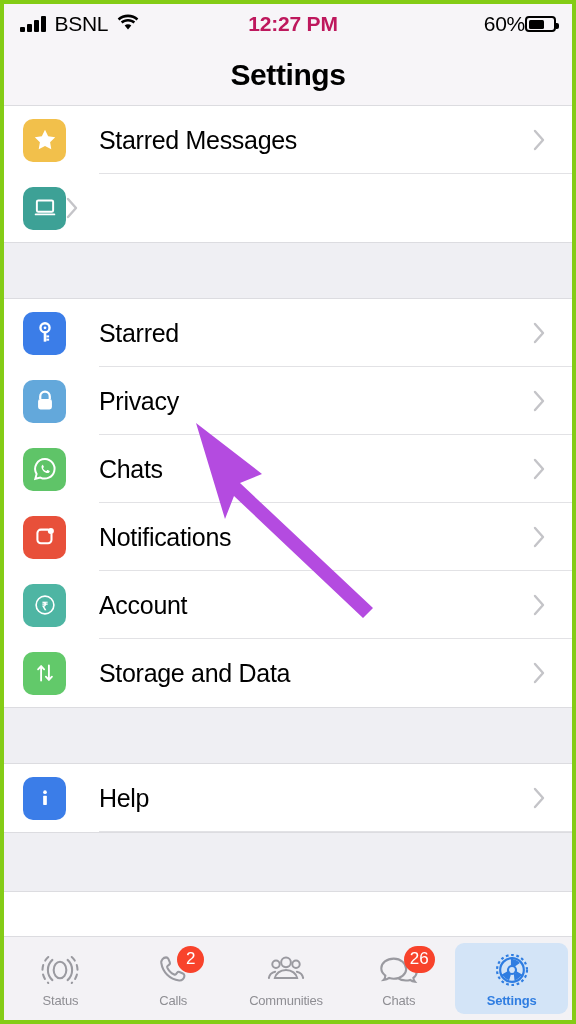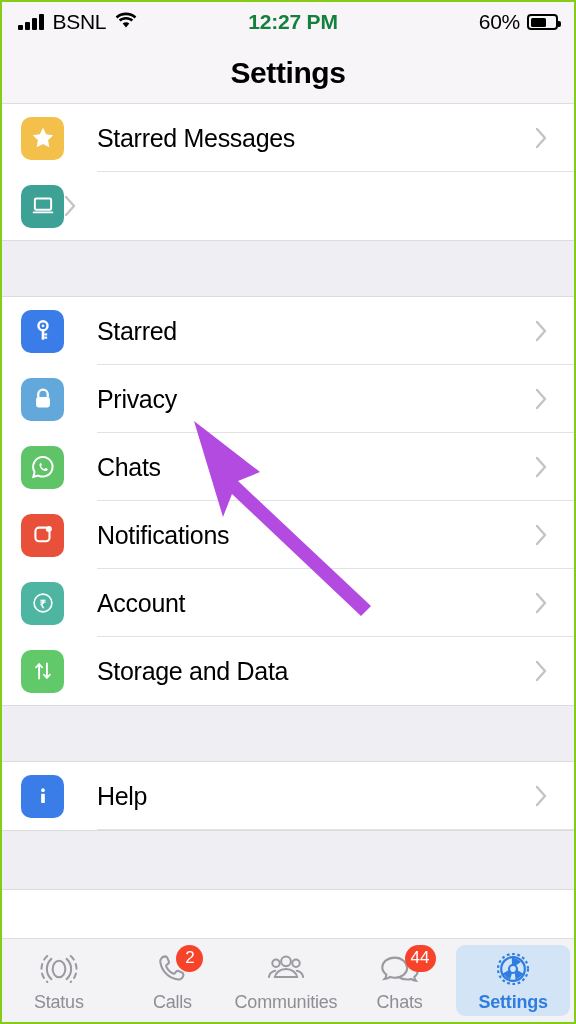--- a/index.html
+++ b/index.html
@@ -6,41 +6,41 @@
   html, body {
     width: 576px; height: 1024px;
     background: #ffffff;
     font-family: "Liberation Sans", sans-serif;
     overflow: hidden;
   }
   #screen {
     position: relative;
     width: 576px; height: 1024px;
     background: #ffffff;
-    border: 2px solid #84cc16;
+    border: 4px solid #84cc16;
     overflow: hidden;
   }
 
   
   .statusbar {
     position: relative;
     height: 40px;
     background: #f7f5f8;
     display: flex; align-items: center;
     padding: 0 16px;
   }
   .sb-left { display: flex; align-items: center; gap: 9px; flex: 1; }
   .sb-center {
     position: absolute; left: 10px; right: 0;
     text-align: center;
-    font-size: 21px; font-weight: bold; color: #15803d;
+    font-size: 21px; font-weight: bold; color: #be185d;
     letter-spacing: -0.2px;
   }
   .sb-right {
-    display: flex; align-items: center; gap: 7px;
+    display: flex; align-items: center; 
     margin-left: auto; position: relative; z-index: 2;
   }
   .carrier { font-size: 21px; color: #000; letter-spacing: -0.3px; }
   .bat-pct { font-size: 21px; color: #000; letter-spacing: -0.3px; }
   .signal { display: flex; align-items: flex-end; gap: 2.5px; height: 16px; }
   .signal i { display: block; width: 4.5px; background: #000; border-radius: 1px; }
   .signal i:nth-child(1) { height: 5px; }
   .signal i:nth-child(2) { height: 8px; }
   .signal i:nth-child(3) { height: 12px; }
   .signal i:nth-child(4) { height: 16px; }
@@ -100,21 +100,21 @@
     height: 84px; background: #f3f2f5;
     border-top: 1px solid #dcdce0;
     display: flex; align-items: stretch;
   }
   .tab {
     flex: 1; display: flex; flex-direction: column;
     align-items: center; justify-content: center; gap: 3px;
     position: relative;
   }
   .tab .tab-ico { position: relative; height: 40px; display: flex; align-items: center; justify-content: center; }
-  .tab .tab-label { font-size: 18px; color: #8e8e93; letter-spacing: -0.2px; }
+  .tab .tab-label { font-size: 13px; color: #8e8e93; letter-spacing: -0.2px; }
   .tab.active { background: #d3e4f7; border-radius: 9px; margin: 6px 4px 6px 0; }
   .tab.active .tab-label { color: #2f7de1; font-weight: bold; }
   .badge {
     position: absolute; top: -4px; left: 22px;
     min-width: 27px; height: 27px; padding: 0 6px;
     background: #f8432b; border-radius: 14px;
     color: #fff; font-size: 17px; font-weight: normal;
     display: flex; align-items: center; justify-content: center;
   }
 
@@ -351,21 +351,21 @@
       </span>
       <span class="tab-label">Communities</span>
     </div>
 
     <div class="tab">
       <span class="tab-ico">
         <svg width="42" height="36" viewBox="0 0 28 24">
           <path d="M10.5 4.4c-4.6 0-8.3 2.9-8.3 6.5 0 1.9 1 3.6 2.7 4.8 0 1-.4 2.2-1.2 3 1.5-.1 2.9-.7 3.8-1.4 1 .3 2 .5 3 .5 4.6 0 8.3-2.9 8.3-6.5S15.1 4.4 10.5 4.4z" fill="none" stroke="#9a9aa0" stroke-width="1.4"></path>
           <path d="M19.5 7.2c3.6.6 6.3 3 6.3 5.9 0 1.6-.8 3-2.2 4.1.1.9.4 1.9 1 2.6-1.2-.1-2.4-.6-3.2-1.2-.9.3-1.8.4-2.8.4-2.2 0-4.2-.7-5.6-1.8" fill="none" stroke="#9a9aa0" stroke-width="1.4"></path>
         </svg>
-        <span class="badge" style="left:26px;">44</span>
+        <span class="badge" style="left:26px;">26</span>
       </span>
       <span class="tab-label">Chats</span>
     </div>
 
     <div class="tab active">
       <span class="tab-ico">
         <svg width="40" height="40" viewBox="0 0 24 24">
           <circle cx="12" cy="12" r="9" fill="none" stroke="#2f7de1" stroke-width="1.3" stroke-dasharray="1.6 1.6"></circle>
           <circle cx="12" cy="12" r="7.1" fill="none" stroke="#2f7de1" stroke-width="1.3"></circle>
           <circle cx="12" cy="12" r="2.4" fill="none" stroke="#2f7de1" stroke-width="1.3"></circle>

